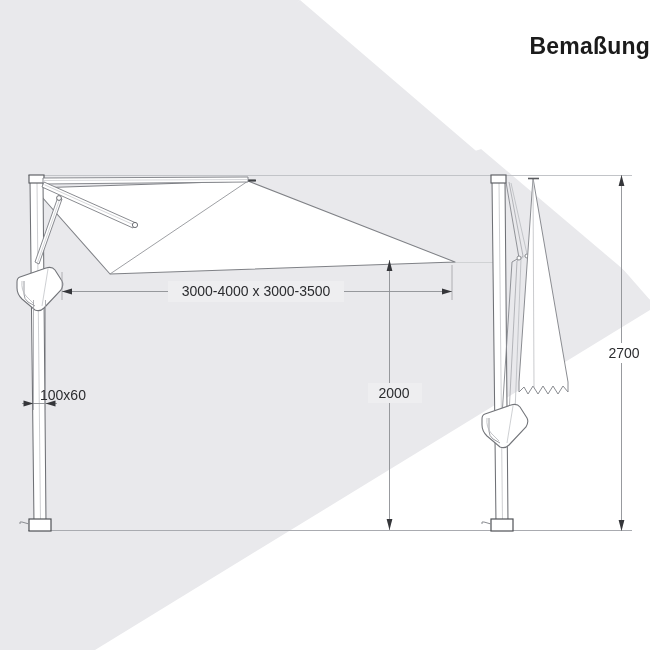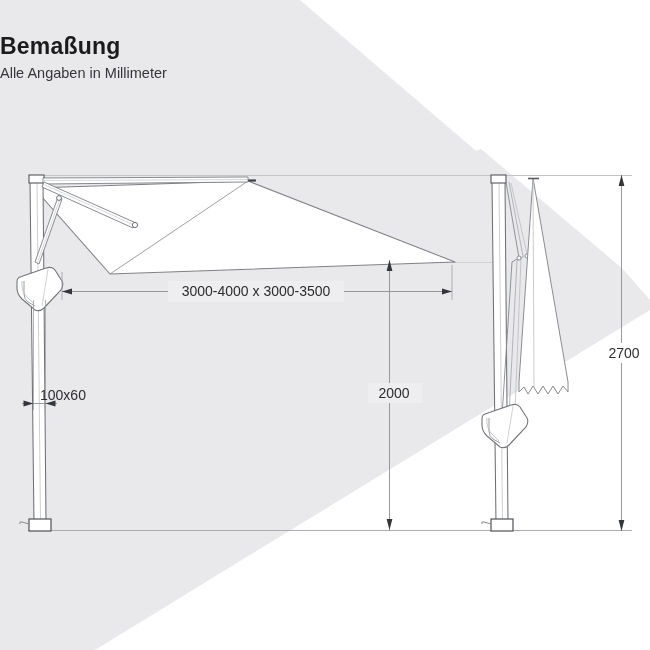--- a/index.html
+++ b/index.html
@@ -25,21 +25,21 @@
     top: 0;
     width: 650px;
     height: 650px;
     display: block;
   }
   .titleblock {
     position: absolute;
     left: 0;
     top: 0;
     width: 650px;
-    text-align: left;
+    text-align: right;
     pointer-events: none;
   }
   .doc-title {
     margin: 0;
     padding-top: 33px;
     font-size: 23px;
     font-weight: bold;
     color: #1b1b1b;
     letter-spacing: 0.2px;
     line-height: 1.15;
@@ -199,16 +199,15 @@
       <line x1="22" y1="403.5" x2="57" y2="403.5" stroke="#8c8e93" stroke-width="0.9"></line>
       <polygon points="33.5,403.5 23.5,400.6 23.5,406.4" fill="#35363a"></polygon>
       <polygon points="45.5,403.5 55.5,400.6 55.5,406.4" fill="#35363a"></polygon>
       <text class="dimtext" x="40" y="400" text-anchor="start">100x60</text>
     </g>
 
   </svg>
 
   <div class="titleblock">
     <h1 class="doc-title">Bemaßung</h1>
-    <p class="doc-subtitle">Alle Angaben in Millimeter</p>
   </div>
 
 </div>
 
 </body></html>

